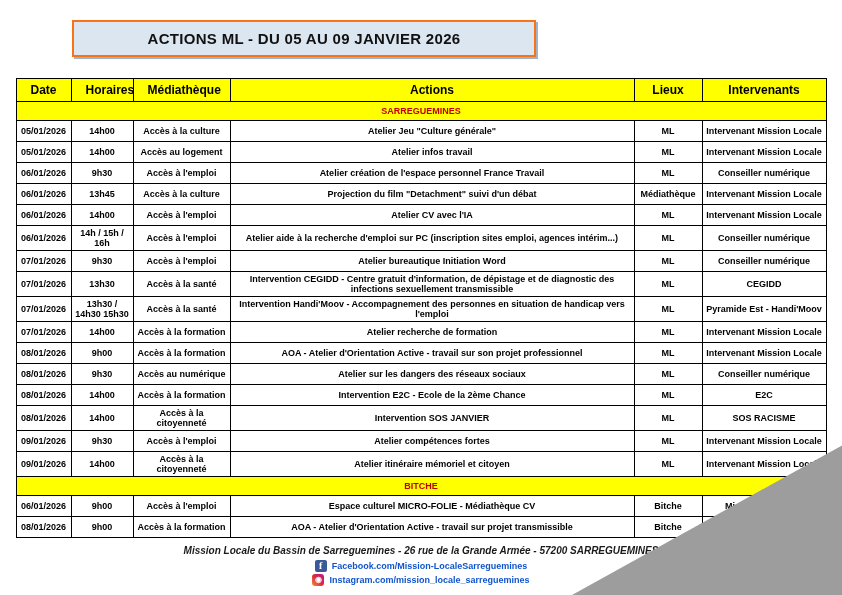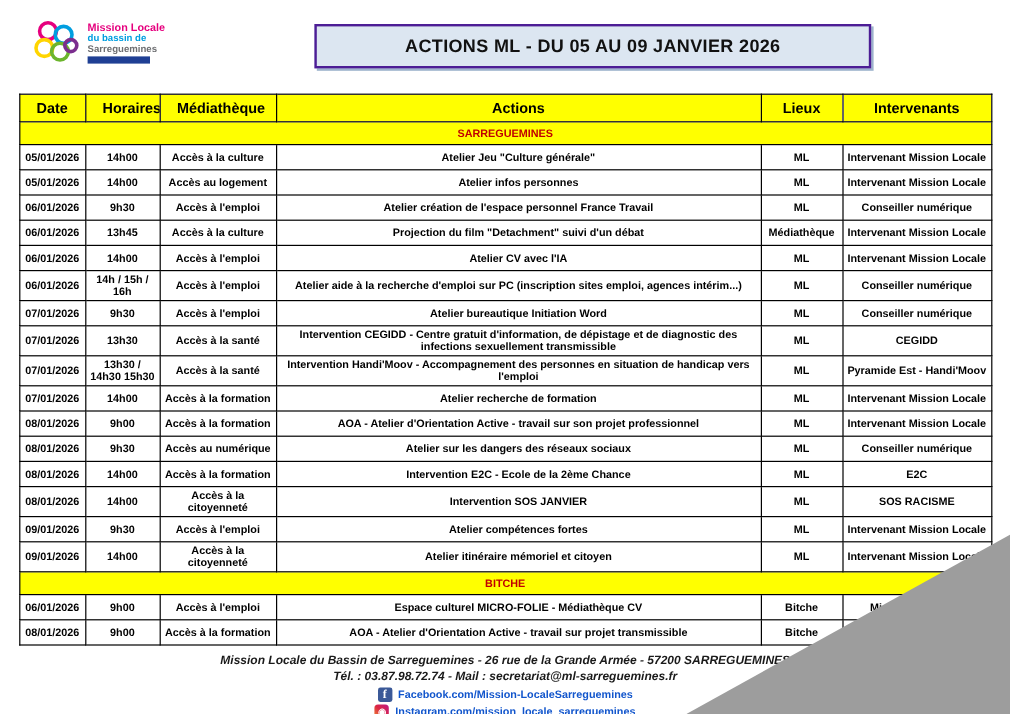--- a/index.html
+++ b/index.html
@@ -27,21 +27,21 @@
   .logo-text{line-height:1.05;}
   .logo-text .lt1{color:#e6007e;font-size:9px;font-weight:bold;}
   .logo-text .lt2{color:#009ee0;font-size:8px;font-weight:bold;}
   .logo-text .lt3{color:#6d6e71;font-size:8px;font-weight:bold;}
   .logo-bar{display:block;width:52px;height:6px;background:#1f3f94;margin-top:2px;}
   .title-box{
     margin-left:46px;
     margin-top:6px;
     width:452px;
     background:#dce6f1;
-    border:2px solid #4c1d95;
+    border:2px solid #f97316;
     box-shadow:2px 2px 0 #9db3cc;
     text-align:center;
     padding:8px 4px;
     font-size:15px;
     font-weight:bold;
     color:#111;
     letter-spacing:.3px;
   }
   table.schedule{
     margin:2px auto 0 auto;
@@ -98,35 +98,20 @@
     color:#fff;font-size:8px;
   }
 </style>
 </head>
 <body>
 
 <div class="page">
   <div class="scan-corner"></div>
 
   <div class="header">
-    <div class="logo">
-      <svg width="42" height="44" viewBox="0 0 42 44">
-        <circle cx="14" cy="12" r="7" fill="none" stroke="#e6007e" stroke-width="3"></circle>
-        <circle cx="27" cy="15" r="7" fill="none" stroke="#009ee0" stroke-width="3"></circle>
-        <circle cx="11" cy="26" r="7" fill="none" stroke="#ffd500" stroke-width="3"></circle>
-        <circle cx="24" cy="29" r="7" fill="none" stroke="#6cb52d" stroke-width="3"></circle>
-        <circle cx="33" cy="24" r="5" fill="none" stroke="#7b2d8e" stroke-width="3"></circle>
-      </svg>
-      <div class="logo-text">
-        <div class="lt1">Mission Locale</div>
-        <div class="lt2">du bassin de</div>
-        <div class="lt3">Sarreguemines</div>
-        <span class="logo-bar"></span>
-      </div>
-    </div>
     <div class="title-box">
       <span>ACTIONS ML - DU 05 AU 09 JANVIER 2026</span>
     </div>
   </div>
 
   <table class="schedule">
     <colgroup>
       <col style="width:55px">
         <col style="width:62px">
         <col style="width:97px">
@@ -153,21 +138,21 @@
           <td class="col-horaires">14h00</td>
           <td class="col-thematique">Accès à la culture</td>
           <td class="col-action">Atelier Jeu "Culture générale"</td>
           <td class="col-lieu">ML</td>
           <td class="col-intervenant">Intervenant Mission Locale</td>
         </tr>
         <tr>
           <td class="col-date">05/01/2026</td>
           <td class="col-horaires">14h00</td>
           <td class="col-thematique">Accès au logement</td>
-          <td class="col-action">Atelier infos personnes</td>
+          <td class="col-action">Atelier infos travail</td>
           <td class="col-lieu">ML</td>
           <td class="col-intervenant">Intervenant Mission Locale</td>
         </tr>
         <tr>
           <td class="col-date">06/01/2026</td>
           <td class="col-horaires">9h30</td>
           <td class="col-thematique">Accès à l'emploi</td>
           <td class="col-action">Atelier création de l'espace personnel France Travail</td>
           <td class="col-lieu">ML</td>
           <td class="col-intervenant">Conseiller numérique</td>
@@ -293,21 +278,20 @@
           <td class="col-thematique">Accès à la formation</td>
           <td class="col-action">AOA - Atelier d'Orientation Active - travail sur projet transmissible</td>
           <td class="col-lieu">Bitche</td>
           <td class="col-intervenant">Intervenant Mission Locale</td>
         </tr>
       </tbody>
   </table>
 
   <div class="footer">
     <div class="footer-line1">Mission Locale du Bassin de Sarreguemines - 26 rue de la Grande Armée - 57200 SARREGUEMINES</div>
-    <div class="footer-line2">Tél. : 03.87.98.72.74 - Mail : secretariat@ml-sarreguemines.fr</div>
     <div class="social">
       <span class="fb-icon">f</span>
       <span>Facebook.com/Mission-LocaleSarreguemines</span>
     </div>
     <div class="social">
       <span class="ig-icon">◉</span>
       <span>Instagram.com/mission_locale_sarreguemines</span>
     </div>
   </div>
 </div>

